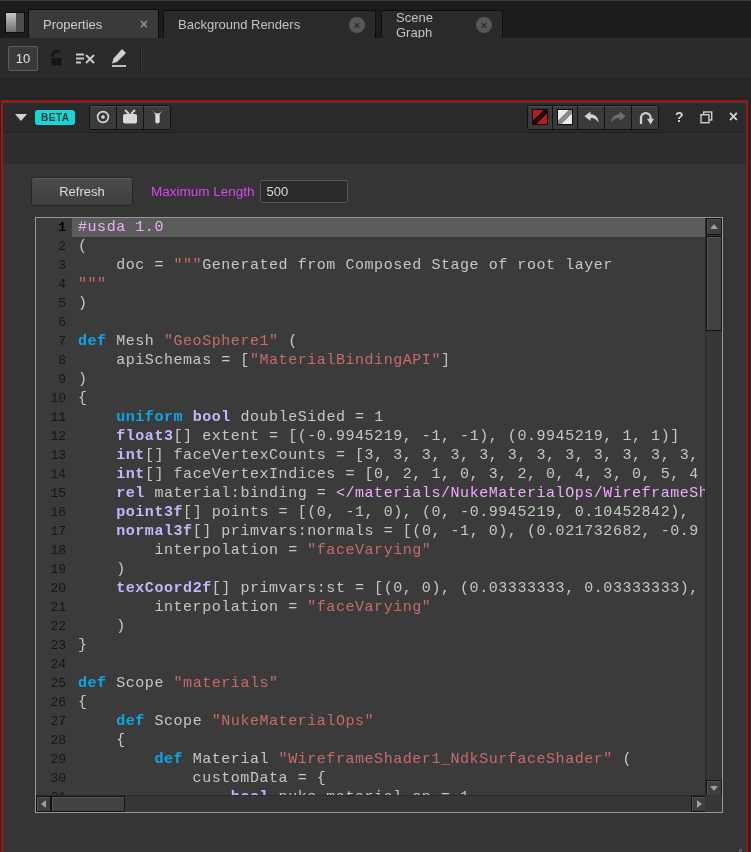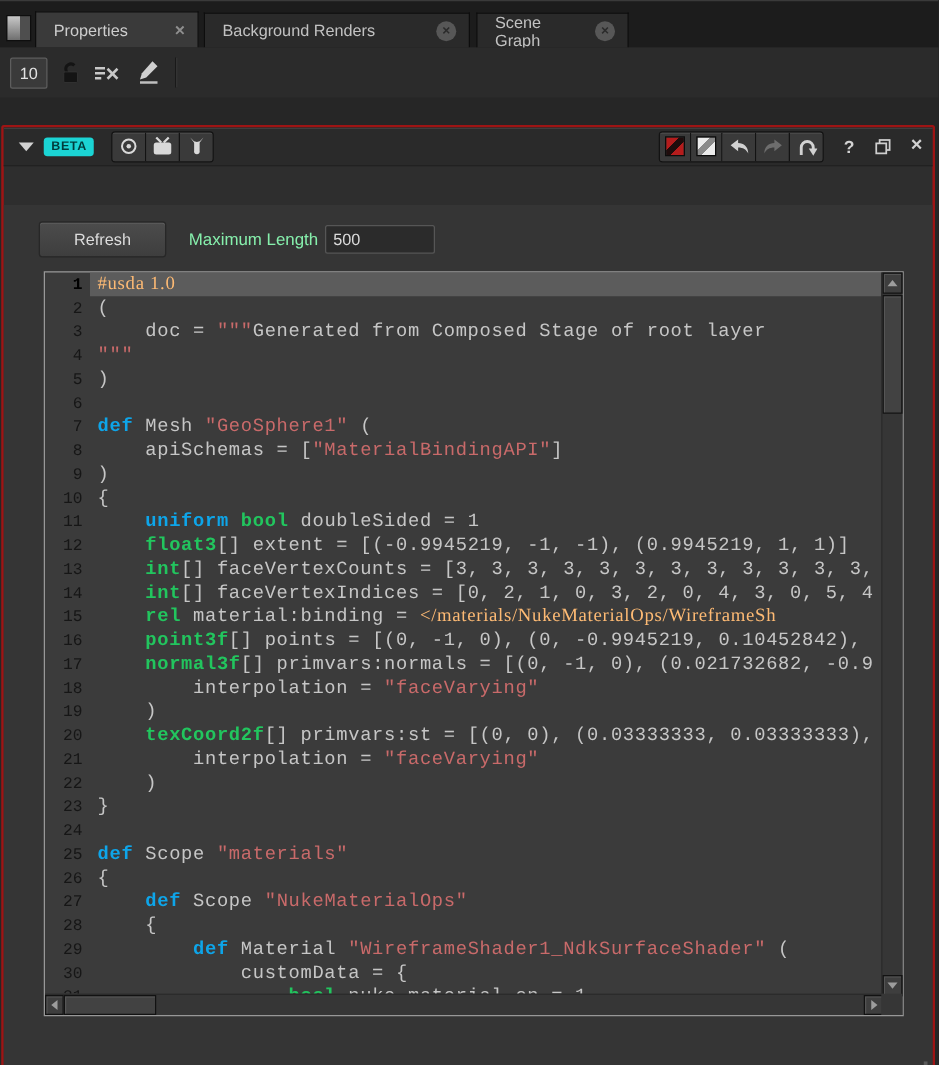--- a/index.html
+++ b/index.html
@@ -59,37 +59,37 @@
   .ntab.active{left:6px;width:126px;height:28px;background:#353535;border:1px solid #5a5a5a;
                border-bottom:none;border-radius:3px 3px 0 0;}
   .ntab.inactive{left:134px;width:76px;height:25px;background:#262626;border:1px solid #3c3c3c;
                border-bottom:none;border-radius:3px 3px 0 0;color:#c2c2c2;}
 
   .ncontent{position:absolute;top:62px;left:0;right:0;bottom:0;background:#353535;}
   .controls{position:absolute;top:13px;left:28px;display:flex;align-items:center;}
   .refresh{width:100px;height:27px;background:linear-gradient(#4c4c4c,#3e3e3e);border:1px solid #272727;
            box-shadow:inset 0 1px 0 #5e5e5e;border-radius:3px;color:#dcdcdc;font-size:13px;
            display:flex;align-items:center;justify-content:center;}
-  .mlabel{margin-left:18px;font-size:13.5px;color:#86efac;}
+  .mlabel{margin-left:18px;font-size:13.5px;color:#d946ef;}
   .minput{margin-left:5px;width:88px;height:23px;background:#2b2b2b;border:1px solid #565656;border-radius:2px;
           color:#dadada;font-size:13px;padding-left:6px;display:flex;align-items:center;box-sizing:border-box;}
 
   
   .editor{position:absolute;left:32px;top:53px;width:688px;height:596px;box-sizing:border-box;
           background:#3b3b3b;border:1px solid #989898;}
   .textwrap{position:absolute;left:0;top:0;right:17px;bottom:17px;overflow:hidden;
             font-family:"Liberation Mono",monospace;font-size:15px;line-height:19px;letter-spacing:.55px;}
   .cline{display:flex;height:19px;white-space:pre;}
   .lnum{width:30px;min-width:30px;text-align:right;padding-right:6px;color:#161616;
         font-size:13px;letter-spacing:0;}
   .lcode{padding-left:6px;flex:1;}
   .cline.cur .lcode{background:#5c5c5c;}
   .cline.cur .lnum{color:#000;font-weight:bold;}
-  .pl{color:#c6c6c6;} .kw{color:#0ea5e9;font-weight:bold;} .ty{color:#22c55e;font-weight:bold;}
-  .st{color:#c96a6a;} .pa{color:#fdba74;font-family:Liberation Serif, serif;}
+  .pl{color:#c6c6c6;} .kw{color:#0ea5e9;font-weight:bold;} .ty{color:#c4b5fd;font-weight:bold;}
+  .st{color:#c96a6a;} .pa{color:#f0abfc;}
 
   
   .vscroll{position:absolute;right:0;top:0;width:17px;height:579px;background:#363636;border-left:1px solid #2b2b2b;box-sizing:border-box;}
   .hscroll{position:absolute;left:0;bottom:0;height:17px;width:671px;background:#363636;border-top:1px solid #2b2b2b;box-sizing:border-box;}
   .corner{position:absolute;right:0;bottom:0;width:17px;height:17px;background:#363636;}
   .sbtn{position:absolute;background:#3e3e3e;border:1px solid #121212;box-shadow:inset 1px 1px 0 #545454;
         display:flex;align-items:center;justify-content:center;box-sizing:border-box;}
   .sbtn.up{left:0;top:0;width:16px;height:17px;}
   .sbtn.down{left:0;bottom:0;width:16px;height:17px;}
   .sbtn.left{left:0;top:0;width:15px;height:16px;}

